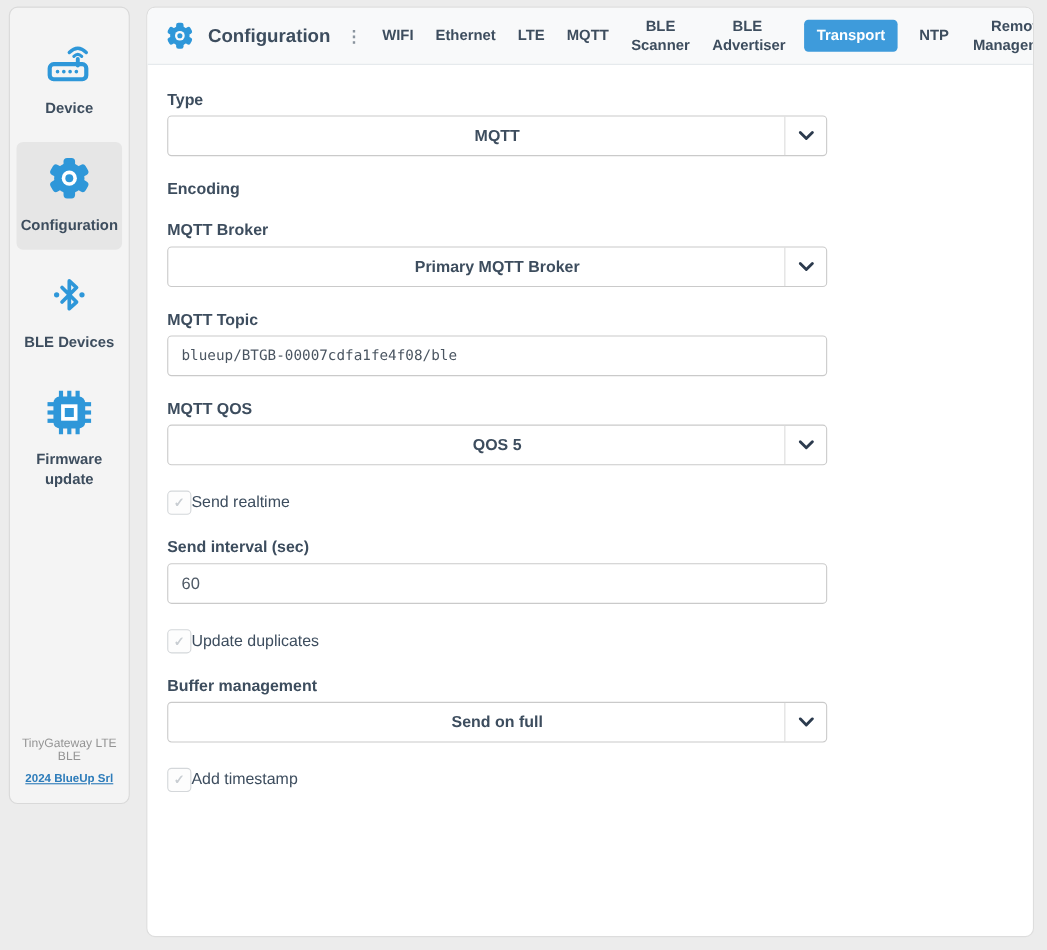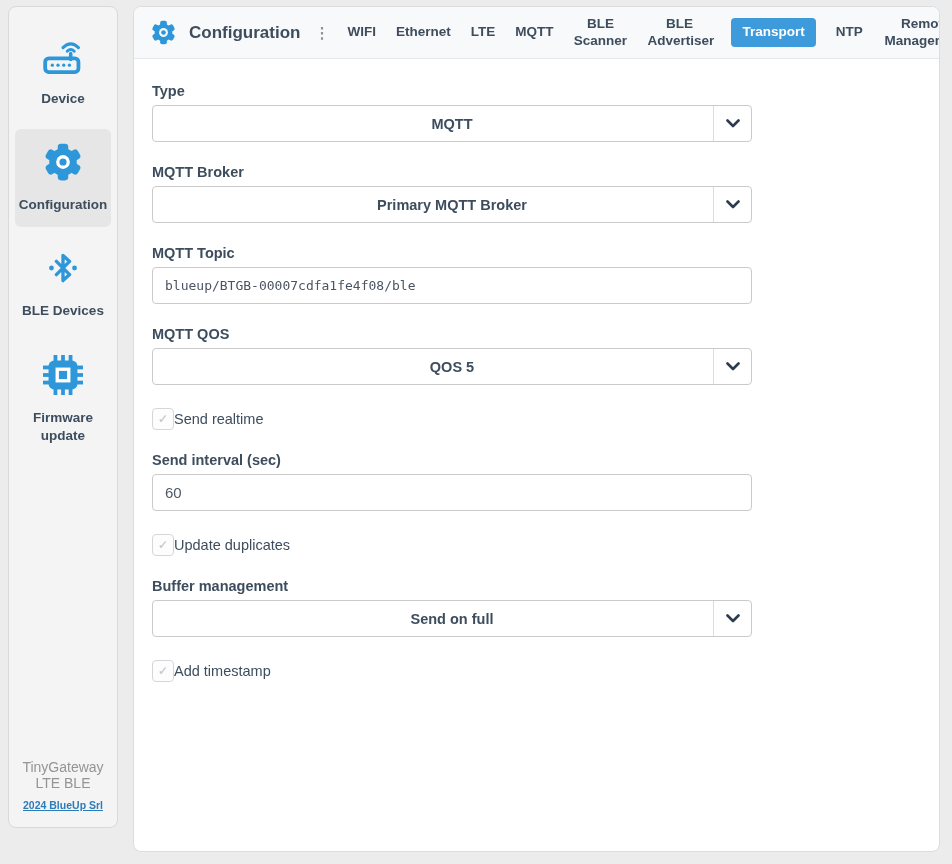--- a/index.html
+++ b/index.html
@@ -8,21 +8,21 @@
     font-family: "Liberation Sans", sans-serif;
     background: #ececec;
     position: relative;
     overflow: hidden;
     color: #3d4d5e;
   }
 
   
   .sidebar {
     position: absolute; left: 8px; top: 6px;
-    width: 110px; height: 822px;
+    width: 110px; height: 725px;
     background: #f4f4f4;
     border: 1px solid #d9d9d9;
     border-radius: 8px;
     display: flex; flex-direction: column; align-items: center;
     padding-top: 16px;
   }
   .side-item {
     width: 96px;
     padding: 13px 2px;
     margin-bottom: 8px;
@@ -37,21 +37,21 @@
     margin-top: 14px;
     font-size: 13.5px; font-weight: 700; color: #3d4d5e;
     line-height: 1.35;
   }
   .side-footer {
     margin-top: auto;
     padding-bottom: 14px;
     text-align: center;
     width: 100%;
   }
-  .side-footer .product { font-size: 14px; color: #949494; margin-bottom: 4px; }
+  .side-footer .product { font-size: 11px; color: #949494; margin-bottom: 4px; }
   .side-footer a {
     font-size: 10.5px; font-weight: 700; color: #2d7cba;
     text-decoration: underline;
   }
 
   
   .card {
     position: absolute; left: 133px; top: 6px;
     width: 807px; height: 846px;
     background: #ffffff;
@@ -286,20 +286,21 @@
         <span class="select-arrow">
           <svg width="14" height="9" viewBox="0 0 14 9">
               <path d="M1.5 1.5 L7 7 L12.5 1.5" stroke="#2c3b4e" stroke-width="2.6" fill="none" stroke-linecap="round" stroke-linejoin="round"></path>
             </svg>
         </span>
       </div>
     </div>
 
     
     <div class="fgroup">
+      <div class="flabel">Encoding</div>
     </div>
 
     
     <div class="fgroup">
       <div class="flabel">MQTT Broker</div>
       <div class="control select-control">
         <span>Primary MQTT Broker</span>
         <span class="select-arrow">
           <svg width="14" height="9" viewBox="0 0 14 9">
               <path d="M1.5 1.5 L7 7 L12.5 1.5" stroke="#2c3b4e" stroke-width="2.6" fill="none" stroke-linecap="round" stroke-linejoin="round"></path>

